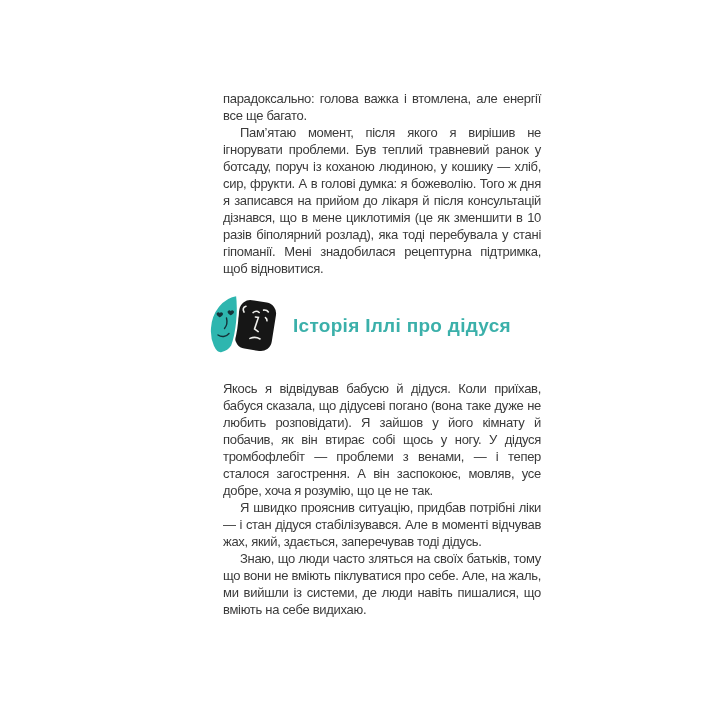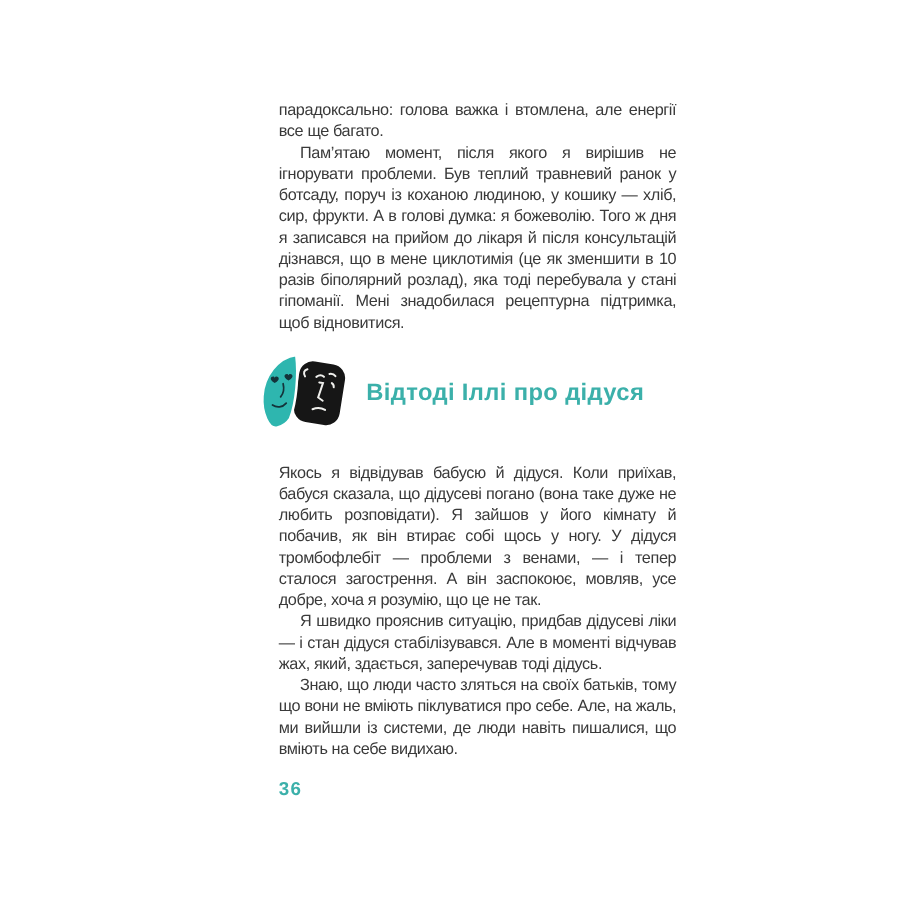--- a/index.html
+++ b/index.html
@@ -9,21 +9,21 @@
     font-family:"Liberation Sans","DejaVu Sans",sans-serif;
     overflow:hidden;
   }
   .book-page{
     position:relative;
     width:720px;height:720px;
     background:#ffffff;
   }
   .column{
     position:absolute;
-    left:223px;top:79px;
+    left:223px;top:90px;
     width:318px;
   }
   .body-text p{
     margin:0;
     font-size:13px;
     line-height:17px;
     letter-spacing:-0.3px;
     text-align:justify;
     color:#3a3a3a;
   }
@@ -83,25 +83,24 @@
         <g>
           <path d="M30,1 C15,3 4,18 3,34 C2,47 8,61 15,59 C19,58 23,55 25,52 C30,39 32,17 30,1 Z" fill="#2eb6af" stroke="#ffffff" stroke-width="2"></path>
           <path d="M16,20 c0,-1.8 -2.6,-2.6 -3.2,-0.8 c-0.6,-1.8 -3.2,-1 -3.2,0.8 c0,1.6 3.2,3.4 3.2,3.4 c0,0 3.2,-1.8 3.2,-3.4 Z" fill="#14333a"></path>
           <path d="M27,18 c0,-1.8 -2.6,-2.6 -3.2,-0.8 c-0.6,-1.8 -3.2,-1 -3.2,0.8 c0,1.6 3.2,3.4 3.2,3.4 c0,0 3.2,-1.8 3.2,-3.4 Z" fill="#14333a"></path>
           <g stroke="#14333a" stroke-width="1.4" fill="none" stroke-linecap="round">
             <path d="M19.5,24 c1,4 0.5,7.5 -2,10.5"></path>
             <path d="M11,41 c3.5,2.5 8,2 11,-1.5"></path>
           </g>
         </g>
       </svg>
-      <div class="section-title">Відтоді Іллі про дідуся</div>
+      <div class="section-title">Історія Іллі про дідуся</div>
     </div>
 
     <div class="body-text">
       <p>Якось я відвідував бабусю й дідуся. Коли приїхав, бабуся сказала, що дідусеві погано (вона таке дуже не любить розповідати). Я зайшов у його кімнату й побачив, як він втирає собі щось у ногу. У дідуся тромбофлебіт — проблеми з венами, — і тепер сталося загострення. А він заспокоює, мовляв, усе добре, хоча я розумію, що це не так.</p>
-      <p class="indent">Я швидко прояснив ситуацію, придбав дідусеві ліки — і стан дідуся стабілізувався. Але в моменті відчував жах, який, здається, заперечував тоді дідусь.</p>
+      <p class="indent">Я швидко прояснив ситуацію, придбав потрібні ліки — і стан дідуся стабілізувався. Але в моменті відчував жах, який, здається, заперечував тоді дідусь.</p>
       <p class="indent">Знаю, що люди часто зляться на своїх батьків, тому що вони не вміють піклуватися про себе. Але, на жаль, ми вийшли із системи, де люди навіть пишалися, що вміють на себе видихаю.</p>
     </div>
 
-    <div class="page-number">36</div>
 
   </div>
 </div>
 
 </body></html>

